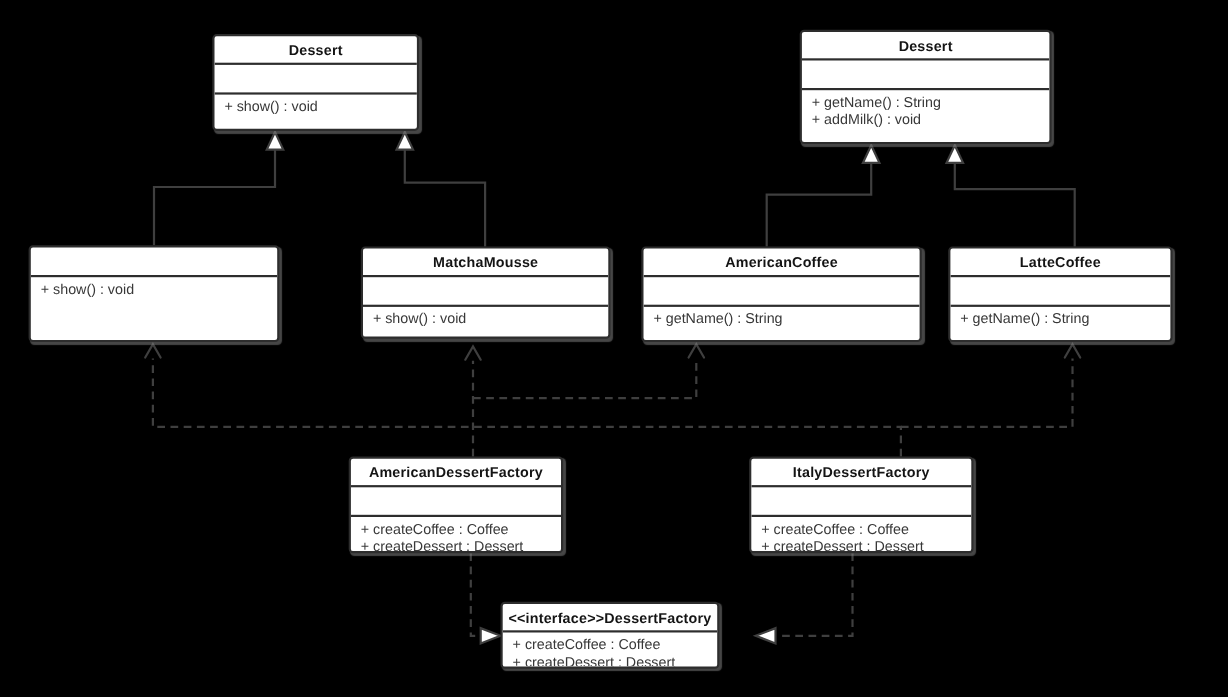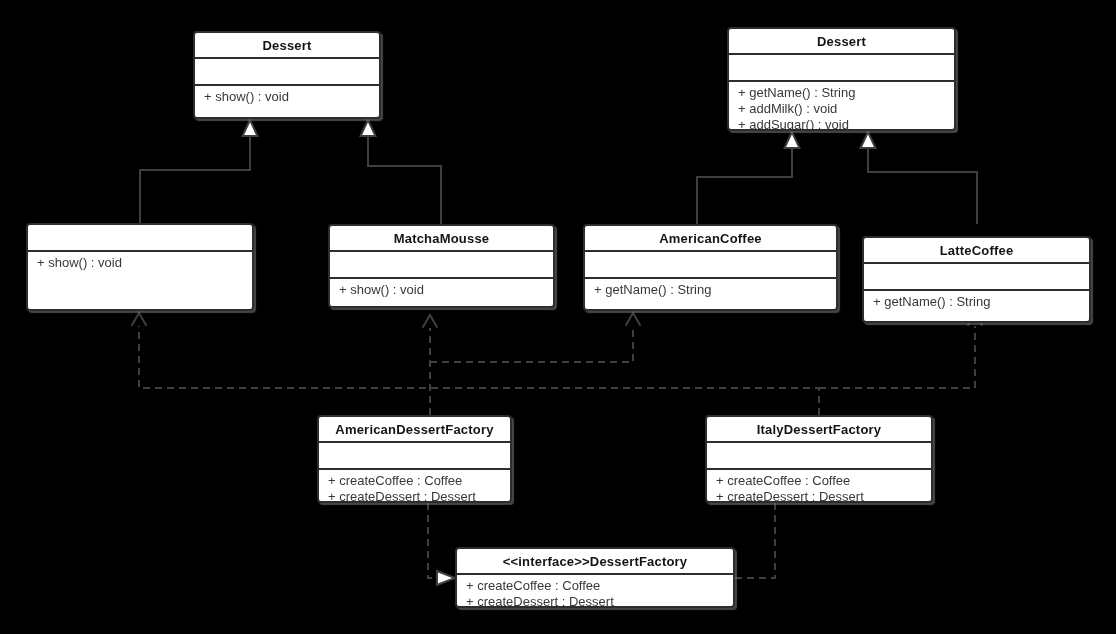--- a/index.html
+++ b/index.html
@@ -106,21 +106,20 @@
       <div class="m">+ show() : void</div>
     </div>
   </div>
 
   <div class="cls" style="left:727px;top:27px;width:229px;height:104px">
     <div class="cls-title">Dessert</div>
     <div class="cls-empty"></div>
     <div class="cls-methods">
       <div class="m">+ getName() : String</div>
       <div class="m">+ addMilk() : void</div>
-      <div class="m">+ addSugar() : void</div>
     </div>
   </div>
 
   <div class="cls" style="left:26px;top:223px;width:228px;height:88px">
     <div class="cls-empty"></div>
     <div class="cls-methods">
       <div class="m">+ show() : void</div>
     </div>
   </div>
 
@@ -133,47 +132,47 @@
   </div>
 
   <div class="cls" style="left:583px;top:224px;width:255px;height:87px">
     <div class="cls-title">AmericanCoffee</div>
     <div class="cls-empty"></div>
     <div class="cls-methods">
       <div class="m">+ getName() : String</div>
     </div>
   </div>
 
-  <div class="cls" style="left:862px;top:236px;width:229px;height:87px">
+  <div class="cls" style="left:862px;top:224px;width:204px;height:87px">
     <div class="cls-title">LatteCoffee</div>
     <div class="cls-empty"></div>
     <div class="cls-methods">
       <div class="m">+ getName() : String</div>
     </div>
   </div>
 
   <div class="cls" style="left:317px;top:415px;width:195px;height:88px">
     <div class="cls-title">AmericanDessertFactory</div>
     <div class="cls-empty"></div>
     <div class="cls-methods">
       <div class="m">+ createCoffee : Coffee</div>
       <div class="m">+ createDessert : Dessert</div>
     </div>
   </div>
 
-  <div class="cls" style="left:705px;top:415px;width:228px;height:88px">
+  <div class="cls" style="left:681px;top:415px;width:204px;height:88px">
     <div class="cls-title">ItalyDessertFactory</div>
     <div class="cls-empty"></div>
     <div class="cls-methods">
       <div class="m">+ createCoffee : Coffee</div>
       <div class="m">+ createDessert : Dessert</div>
     </div>
   </div>
 
-  <div class="cls" style="left:455px;top:547px;width:280px;height:61px">
+  <div class="cls" style="left:455px;top:547px;width:199px;height:61px">
     <div class="cls-title">&lt;&lt;interface&gt;&gt;DessertFactory</div>
     <div class="cls-methods">
       <div class="m">+ createCoffee : Coffee</div>
       <div class="m">+ createDessert : Dessert</div>
     </div>
   </div>
 
 </div>
 
 </body></html>

